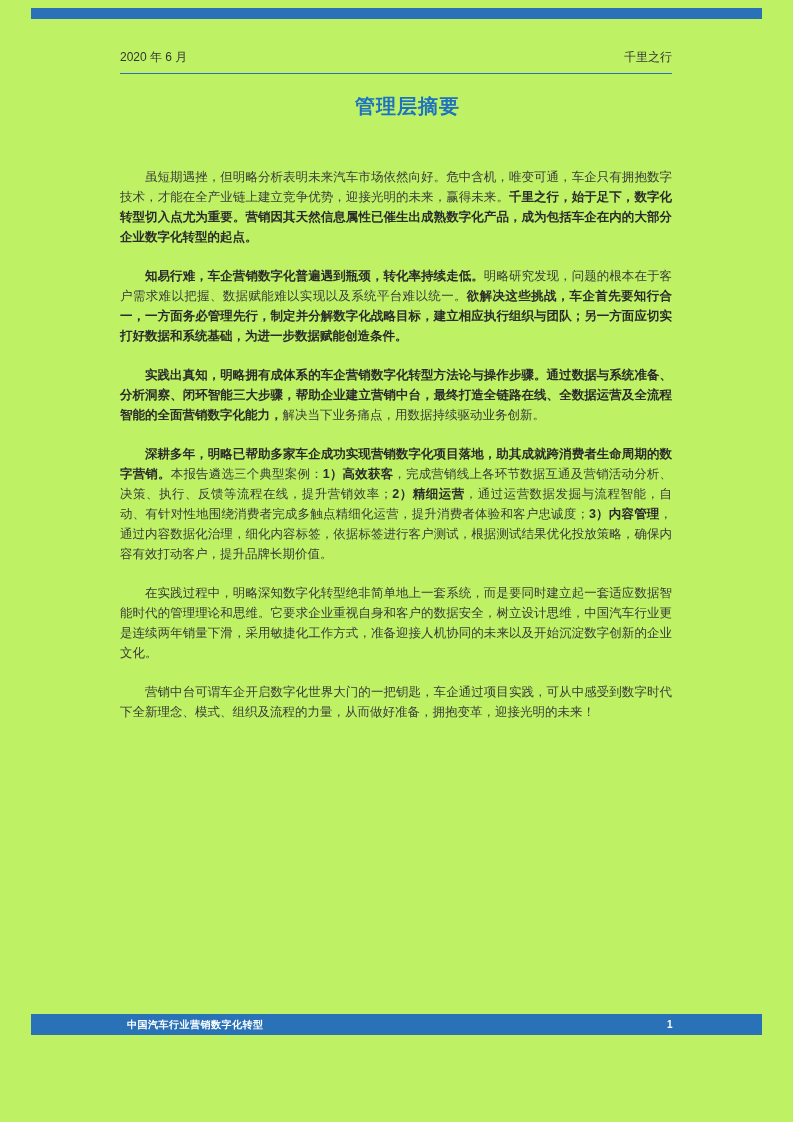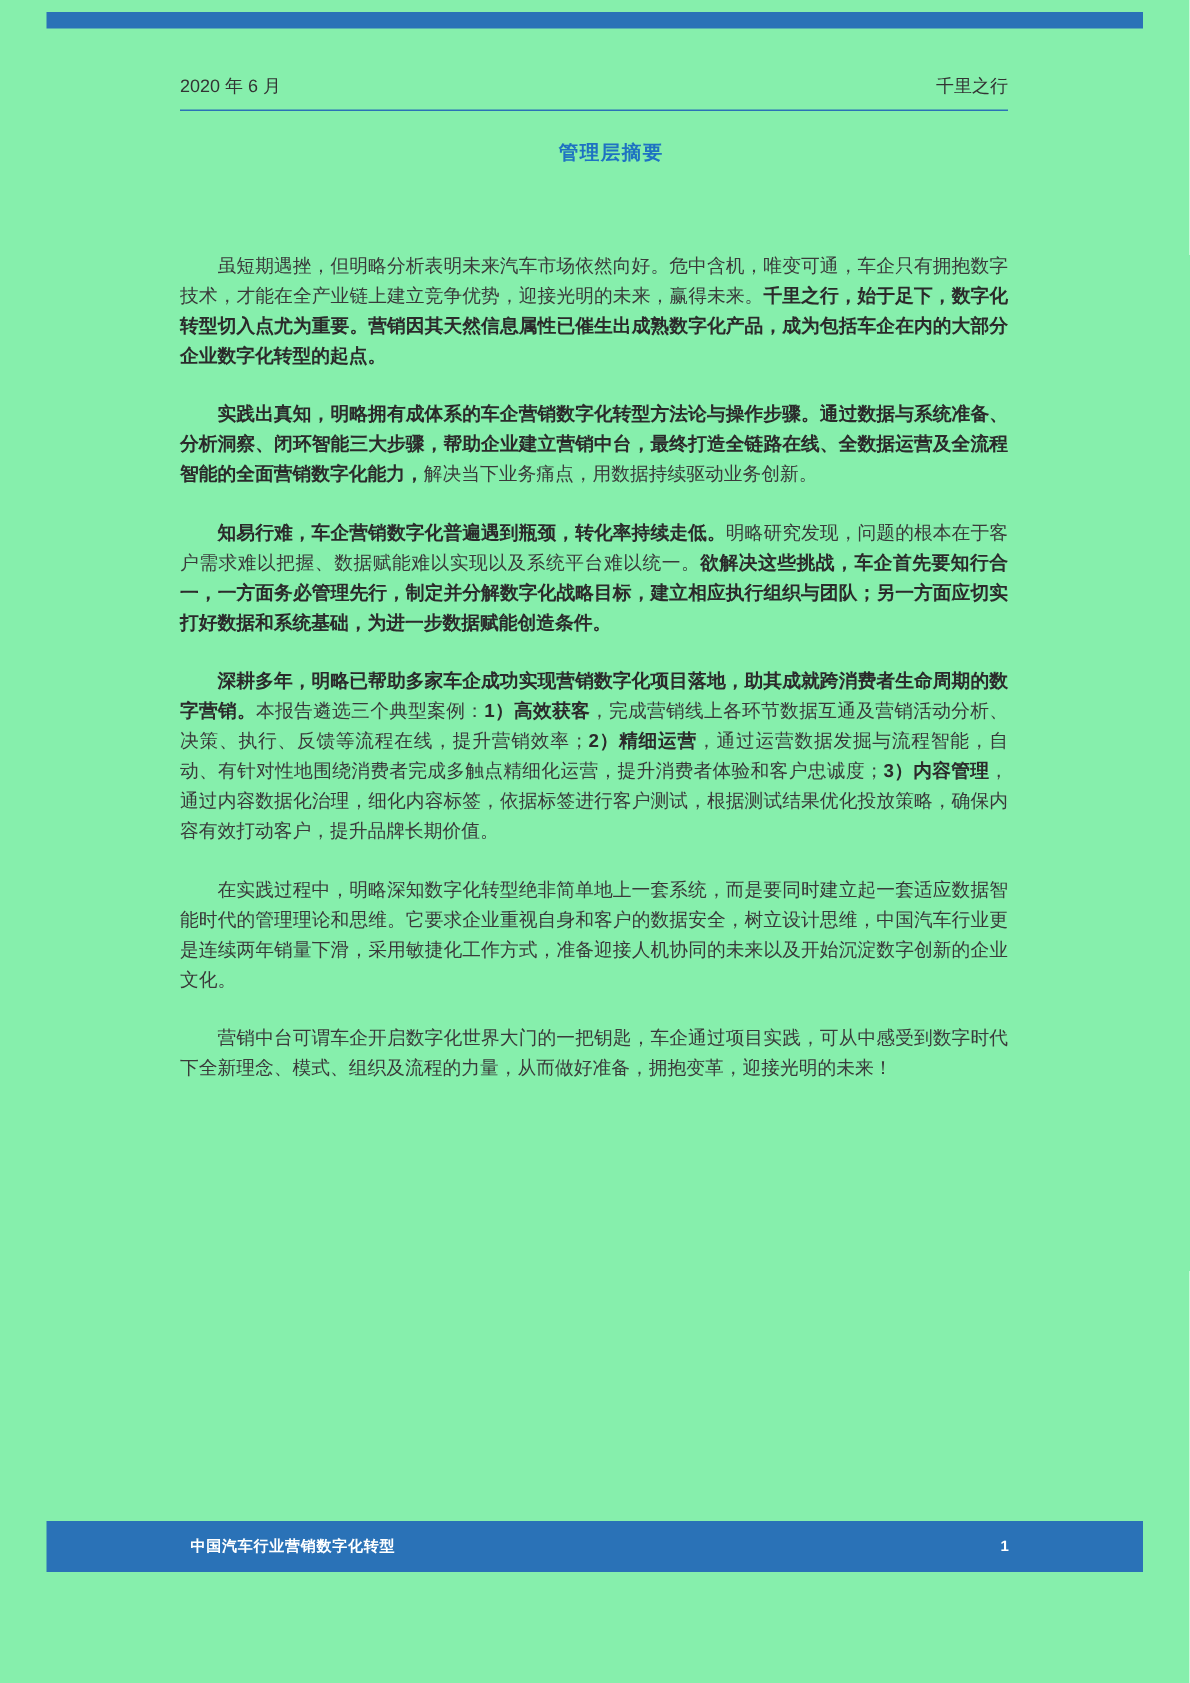--- a/index.html
+++ b/index.html
@@ -7,21 +7,21 @@
     --title-color: #1e72c2;
     --text-color: #3a3a3a;
     --footer-text: #ffffff;
   }
   * { box-sizing: border-box; }
   html, body { margin: 0; padding: 0; background: #ffffff; }
   .page {
     position: relative;
     width: 793px;
     height: 1122px;
-    background: #86efac;
+    background: #bef264;
     overflow: hidden;
     font-family: "Liberation Sans", "DejaVu Sans", sans-serif;
     color: var(--text-color);
   }
   .top-bar {
     position: absolute;
     left: 31px; right: 31px; top: 8px;
     height: 11px;
     background: var(--accent);
   }
@@ -38,21 +38,21 @@
     position: absolute;
     left: 120px; right: 121px; top: 73px;
     height: 1px;
     background: var(--accent);
   }
   .page-title {
     position: absolute;
     left: 0; right: 0; top: 93px;
     margin: 0;
     text-align: center;
-    font-size: 13px;
+    font-size: 20px;
     font-weight: bold;
     letter-spacing: 1px;
     color: var(--title-color);
     padding-left: 22px;
   }
   .body-area {
     position: absolute;
     left: 120px; right: 121px; top: 167px;
     font-size: 12.5px;
     line-height: 20px;
@@ -64,21 +64,21 @@
     margin: 0 0 19px 0;
     text-indent: 2em;
   }
   .body-area .bold {
     font-weight: bold;
     color: #2b2b2b;
   }
   .footer-bar {
     position: absolute;
     left: 31px; right: 31px; top: 1014px;
-    height: 34px;
+    height: 21px;
     background: var(--accent);
     color: var(--footer-text);
     display: flex;
     align-items: center;
     justify-content: space-between;
     padding: 0 89px 0 96px;
     font-size: 10px;
     font-weight: 600;
     letter-spacing: 0.5px;
   }
@@ -94,22 +94,22 @@
     <span>2020 年 6 月</span>
     <span>千里之行</span>
   </header>
 
   <div class="header-rule"></div>
 
   <h1 class="page-title">管理层摘要</h1>
 
   <main class="body-area">
       <p><span>虽短期遇挫，但明略分析表明未来汽车市场依然向好。危中含机，唯变可通，车企只有拥抱数字技术，才能在全产业链上建立竞争优势，迎接光明的未来，赢得未来。</span><span class="bold">千里之行，始于足下，数字化转型切入点尤为重要。营销因其天然信息属性已催生出成熟数字化产品，成为包括车企在内的大部分企业数字化转型的起点。</span></p>
+      <p><span class="bold">知易行难，车企营销数字化普遍遇到瓶颈，转化率持续走低。</span><span>明略研究发现，问题的根本在于客户需求难以把握、数据赋能难以实现以及系统平台难以统一。</span><span class="bold">欲解决这些挑战，车企首先要知行合一，一方面务必管理先行，制定并分解数字化战略目标，建立相应执行组织与团队；另一方面应切实打好数据和系统基础，为进一步数据赋能创造条件。</span></p>
       <p><span class="bold">实践出真知，明略拥有成体系的车企营销数字化转型方法论与操作步骤。通过数据与系统准备、分析洞察、闭环智能三大步骤，帮助企业建立营销中台，最终打造全链路在线、全数据运营及全流程智能的全面营销数字化能力，</span><span>解决当下业务痛点，用数据持续驱动业务创新。</span></p>
-      <p><span class="bold">知易行难，车企营销数字化普遍遇到瓶颈，转化率持续走低。</span><span>明略研究发现，问题的根本在于客户需求难以把握、数据赋能难以实现以及系统平台难以统一。</span><span class="bold">欲解决这些挑战，车企首先要知行合一，一方面务必管理先行，制定并分解数字化战略目标，建立相应执行组织与团队；另一方面应切实打好数据和系统基础，为进一步数据赋能创造条件。</span></p>
       <p><span class="bold">深耕多年，明略已帮助多家车企成功实现营销数字化项目落地，助其成就跨消费者生命周期的数字营销。</span><span>本报告遴选三个典型案例：</span><span class="bold">1）高效获客</span><span>，完成营销线上各环节数据互通及营销活动分析、决策、执行、反馈等流程在线，提升营销效率；</span><span class="bold">2）精细运营</span><span>，通过运营数据发掘与流程智能，自动、有针对性地围绕消费者完成多触点精细化运营，提升消费者体验和客户忠诚度；</span><span class="bold">3）内容管理</span><span>，通过内容数据化治理，细化内容标签，依据标签进行客户测试，根据测试结果优化投放策略，确保内容有效打动客户，提升品牌长期价值。</span></p>
       <p><span>在实践过程中，明略深知数字化转型绝非简单地上一套系统，而是要同时建立起一套适应数据智能时代的管理理论和思维。它要求企业重视自身和客户的数据安全，树立设计思维，中国汽车行业更是连续两年销量下滑，采用敏捷化工作方式，准备迎接人机协同的未来以及开始沉淀数字创新的企业文化。</span></p>
       <p><span>营销中台可谓车企开启数字化世界大门的一把钥匙，车企通过项目实践，可从中感受到数字时代下全新理念、模式、组织及流程的力量，从而做好准备，拥抱变革，迎接光明的未来！</span></p>
     </main>
 
   <footer class="footer-bar">
     <span>中国汽车行业营销数字化转型</span>
     <span>1</span>
   </footer>
 

